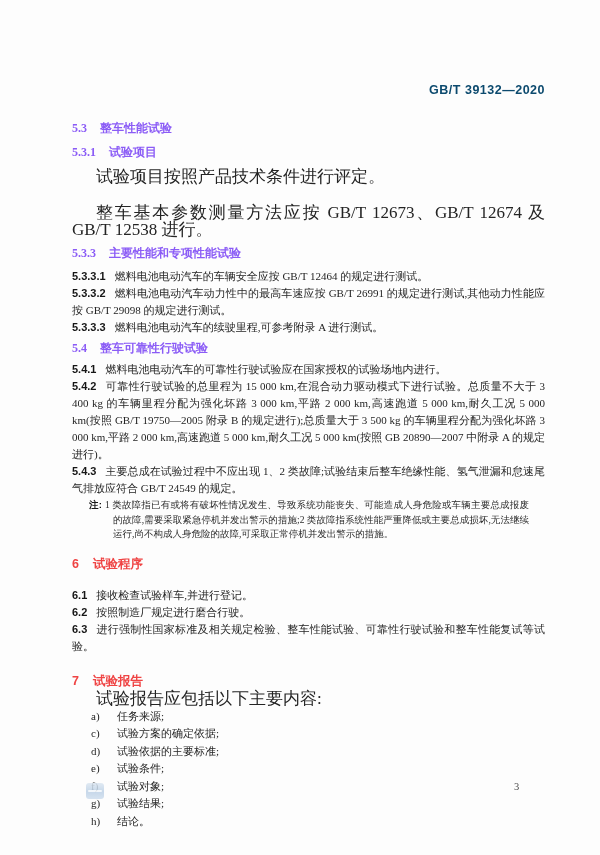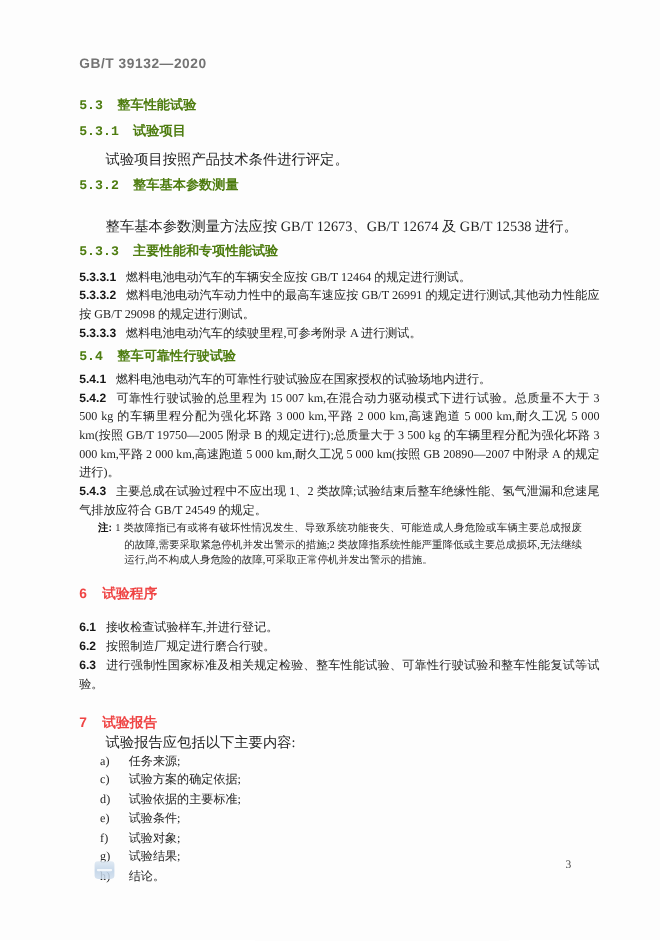--- a/index.html
+++ b/index.html
@@ -12,36 +12,37 @@
     margin: 0;
     background: #fdfdfd;
     font-family: "Liberation Serif", "DejaVu Serif", serif;
     color: #242424;
     padding: 0 55px 0 72px;
     overflow: hidden;
   }
 
   
   .doc-header {
-    margin-top: 50px;
+    margin-top: 82px;
+    text-align: right;
     font-family: "Liberation Sans", "DejaVu Sans", sans-serif;
     font-weight: bold;
     font-size: 12.5px;
     line-height: 17px;
     letter-spacing: 0.5px;
-    color: #737373;
+    color: #0c4a6e;
   }
 
   
   .h2 {
-    font-family: Liberation Mono, monospace;
+    font-family: Liberation Serif, serif;
     font-weight: bold;
     font-size: 12px;
     line-height: 17px;
-    color: #4d7c0f;
+    color: #8b5cf6;
   }
   .h2 .hnum { margin-right: 13px; }
 
   
   .h1 {
     font-family: "Liberation Sans", "DejaVu Sans", sans-serif;
     font-weight: bold;
     font-size: 12.5px;
     line-height: 18px;
     color: #ef4444;
@@ -60,21 +61,21 @@
     font-family: "Liberation Sans", "DejaVu Sans", sans-serif;
     font-weight: bold;
     font-style: normal;
     color: #161616;
     margin-right: 9px;
   }
 
   
   .body-p {
     margin: 0;
-    font-size: 13px;
+    font-size: 17px;
     line-height: 17px;
     text-indent: 24px;
     text-align: justify;
   }
 
   
   .note {
     margin: 1px 16px 0 17px;
     padding-left: 24px;
     text-indent: -24px;
@@ -154,39 +155,36 @@
 
   <div class="h2 mt-h53">
     <span class="hnum">5.3</span><span>整车性能试验</span>
   </div>
 
   <div class="h2 mt-h531">
     <span class="hnum">5.3.1</span><span>试验项目</span>
   </div>
   <p class="body-p mt-p531">试验项目按照产品技术条件进行评定。</p>
 
-  <div class="h2 mt-h532">
-    <span class="hnum">5.3.2</span><span>整车基本参数测量</span>
-  </div>
   <p class="body-p mt-p532">整车基本参数测量方法应按 GB/T 12673、GB/T 12674 及 GB/T 12538 进行。</p>
 
   <div class="h2 mt-h533">
     <span class="hnum">5.3.3</span><span>主要性能和专项性能试验</span>
   </div>
 
   <p class="clause mt-c5331"><span class="cnum">5.3.3.1</span><span>燃料电池电动汽车的车辆安全应按 GB/T 12464 的规定进行测试。</span></p>
   <p class="clause"><span class="cnum">5.3.3.2</span><span>燃料电池电动汽车动力性中的最高车速应按 GB/T 26991 的规定进行测试,其他动力性能应按 GB/T 29098 的规定进行测试。</span></p>
   <p class="clause"><span class="cnum">5.3.3.3</span><span>燃料电池电动汽车的续驶里程,可参考附录 A 进行测试。</span></p>
 
   <div class="h2 mt-h54">
     <span class="hnum">5.4</span><span>整车可靠性行驶试验</span>
   </div>
 
   <p class="clause mt-c541"><span class="cnum">5.4.1</span><span>燃料电池电动汽车的可靠性行驶试验应在国家授权的试验场地内进行。</span></p>
-  <p class="clause"><span class="cnum">5.4.2</span><span>可靠性行驶试验的总里程为 15 007 km,在混合动力驱动模式下进行试验。总质量不大于 3 500 kg 的车辆里程分配为强化坏路 3 000 km,平路 2 000 km,高速跑道 5 000 km,耐久工况 5 000 km(按照 GB/T 19750—2005 附录 B 的规定进行);总质量大于 3 500 kg 的车辆里程分配为强化坏路 3 000 km,平路 2 000 km,高速跑道 5 000 km,耐久工况 5 000 km(按照 GB 20890—2007 中附录 A 的规定进行)。</span></p>
+  <p class="clause"><span class="cnum">5.4.2</span><span>可靠性行驶试验的总里程为 15 000 km,在混合动力驱动模式下进行试验。总质量不大于 3 400 kg 的车辆里程分配为强化坏路 3 000 km,平路 2 000 km,高速跑道 5 000 km,耐久工况 5 000 km(按照 GB/T 19750—2005 附录 B 的规定进行);总质量大于 3 500 kg 的车辆里程分配为强化坏路 3 000 km,平路 2 000 km,高速跑道 5 000 km,耐久工况 5 000 km(按照 GB 20890—2007 中附录 A 的规定进行)。</span></p>
   <p class="clause"><span class="cnum">5.4.3</span><span>主要总成在试验过程中不应出现 1、2 类故障;试验结束后整车绝缘性能、氢气泄漏和怠速尾气排放应符合 GB/T 24549 的规定。</span></p>
 
   <p class="note"><span class="note-label">注:</span><span>1 类故障指已有或将有破坏性情况发生、导致系统功能丧失、可能造成人身危险或车辆主要总成报废的故障,需要采取紧急停机并发出警示的措施;2 类故障指系统性能严重降低或主要总成损坏,无法继续运行,尚不构成人身危险的故障,可采取正常停机并发出警示的措施。</span></p>
 
   <div class="h1 mt-h6">
     <span class="hnum">6</span><span>试验程序</span>
   </div>
 
   <p class="clause mt-c61"><span class="cnum">6.1</span><span>接收检查试验样车,并进行登记。</span></p>
   <p class="clause"><span class="cnum">6.2</span><span>按照制造厂规定进行磨合行驶。</span></p>

